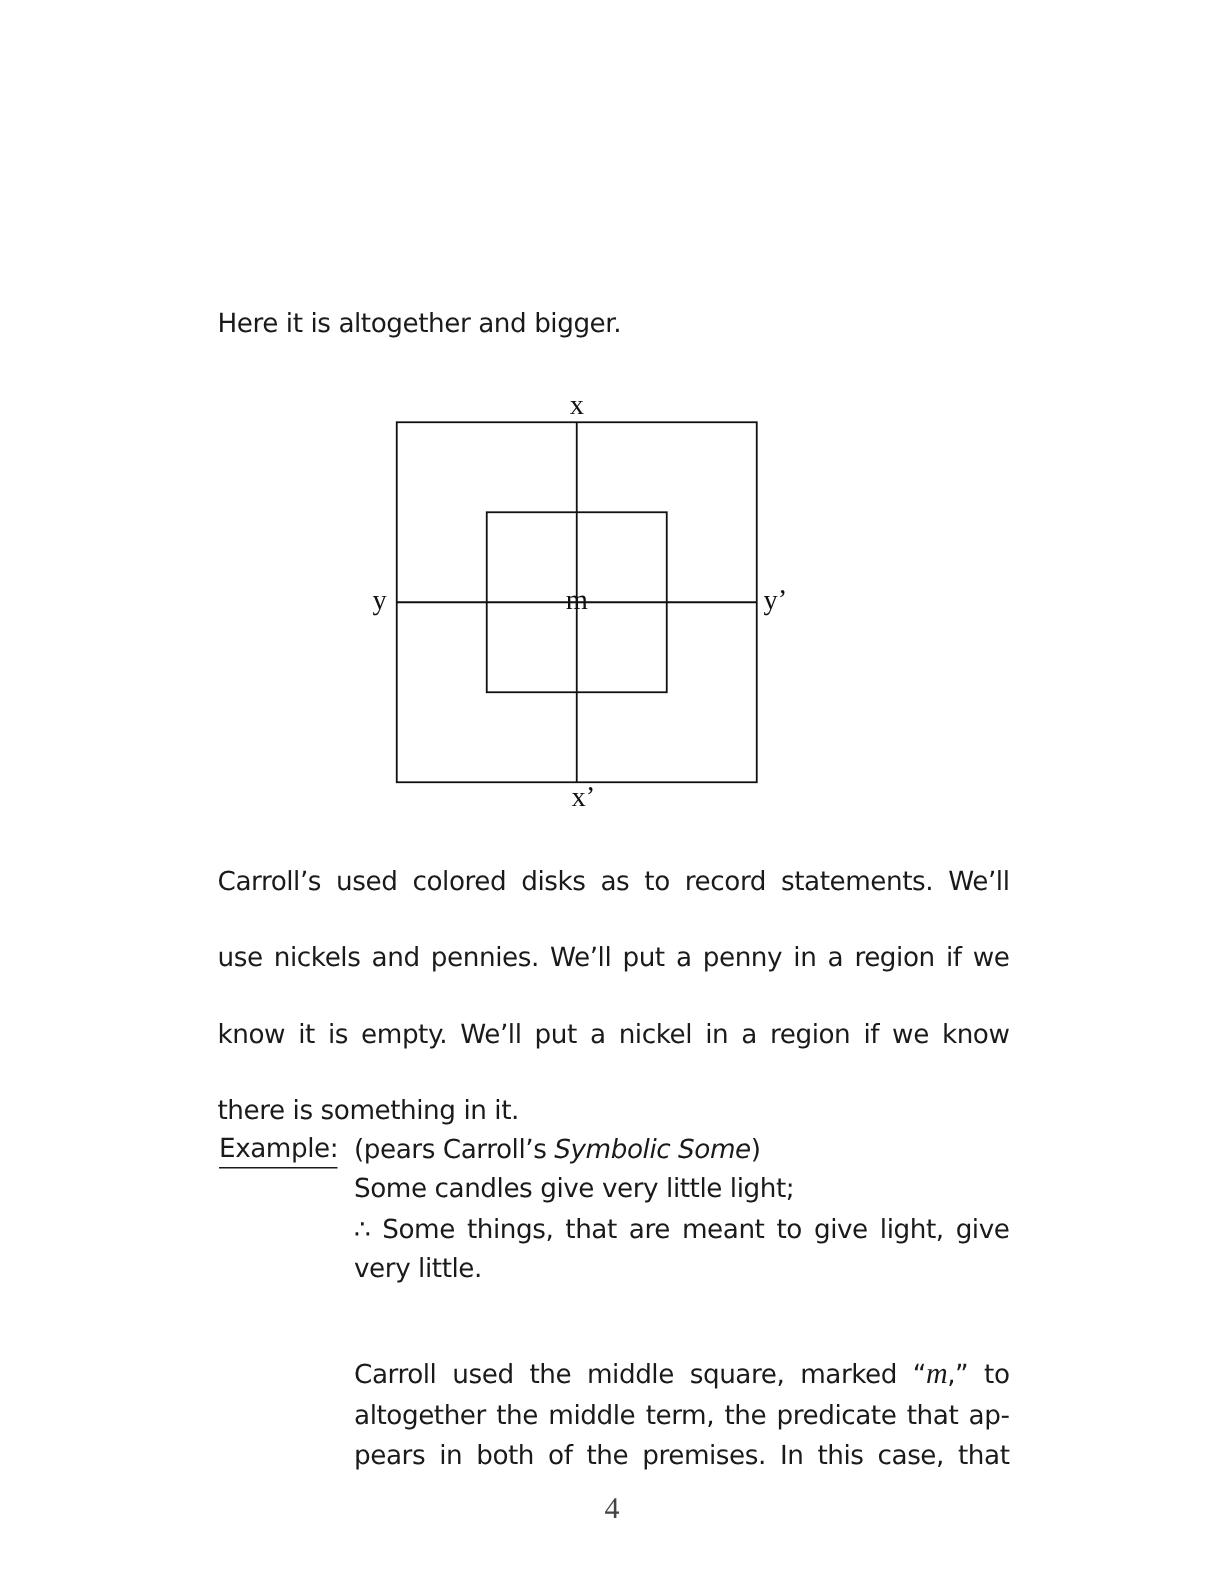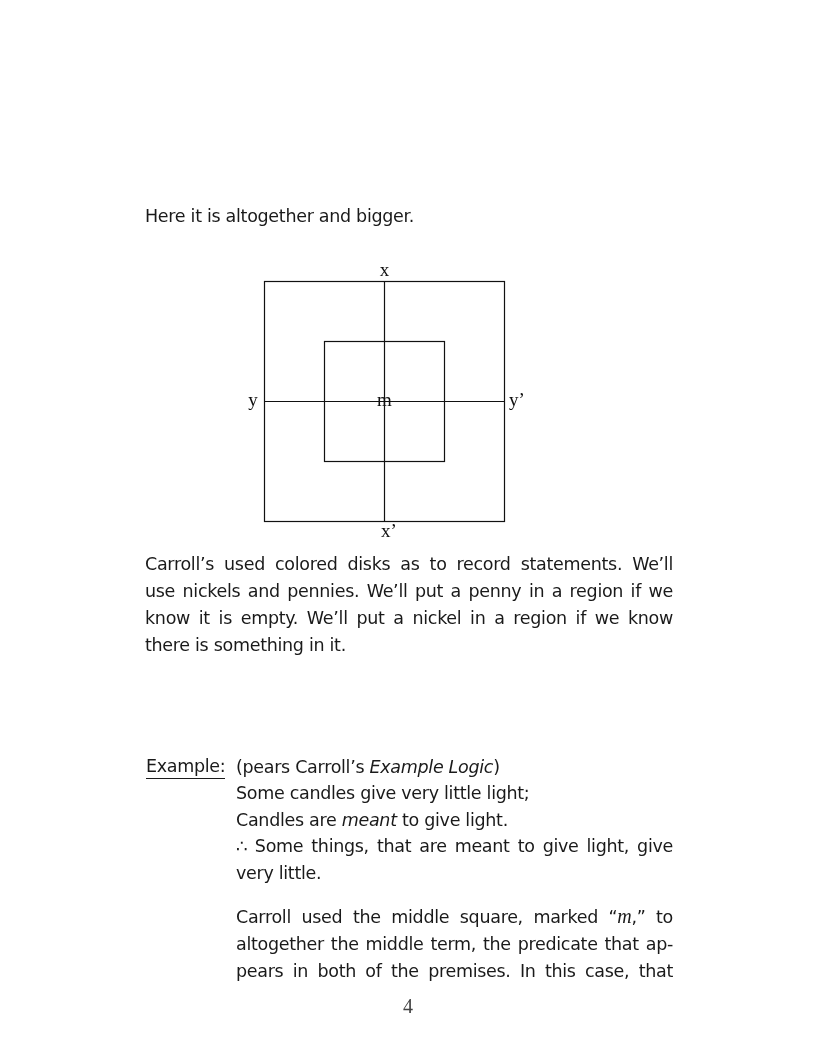--- a/index.html
+++ b/index.html
@@ -4,21 +4,21 @@
 <style>
   html, body { margin: 0; padding: 0; background: #ffffff; }
   body { width: 816px; height: 1056px; position: relative; overflow: hidden; color: #1a1a1a;
          font-family: "DejaVu Sans", sans-serif; }
   .sans { font-family: "DejaVu Sans", sans-serif; font-size: 17.5px; letter-spacing: -0.3px; }
   .serif { font-family: "Liberation Serif", "DejaVu Serif", serif; }
   .abs { position: absolute; }
   #intro { left: 145px; top: 206px; white-space: nowrap; }
   #diagram { left: 240px; top: 255px; width: 290px; height: 290px; }
   #para1 { left: 145px; top: 551px; width: 528px; line-height: 27px; text-align: justify; }
-  #para1 span.line { display: block; text-align: justify; text-align-last: justify; white-space: nowrap; }
+  #para1 span.line { display: block; text-align: justify; text-align-last: justify; white-space: nowrap; margin-top: 24px; }
   #para1 span.line.last { text-align-last: left; }
   #example-label { left: 146px; top: 754px; border-bottom: 1px solid #1a1a1a; line-height: 24px; padding-bottom: 0px; text-align: center; }
   #example-body { left: 236px; top: 754px; width: 437px; line-height: 26.4px; }
   #example-body .ln { display: block; white-space: nowrap; }
   #example-body .ln.just { text-align: justify; text-align-last: justify; }
   #para2 { left: 236px; top: 903px; width: 437px; line-height: 27px; }
   #para2 .ln { display: block; white-space: nowrap; text-align: justify; text-align-last: justify; }
   #page-number { left: 0; width: 816px; top: 995px; text-align: center; font-size: 20px; color: #444; }
   em, i { font-style: italic; }
   .mathm { font-family: "Liberation Serif", "DejaVu Serif", serif; font-style: italic; font-size: 20px; }
@@ -43,23 +43,22 @@
 <div id="para1" class="abs sans">
   <span class="line">Carroll’s used colored disks as to record statements. We’ll</span>
   <span class="line">use nickels and pennies. We’ll put a penny in a region if we</span>
   <span class="line">know it is empty. We’ll put a nickel in a region if we know</span>
   <span class="line last">there is something in it.</span>
 </div>
 
 <div id="example-label" class="abs sans">Example:</div>
 
 <div id="example-body" class="abs sans">
-  <span class="ln"><span>(pears Carroll’s </span><i>Example Logic</i><span>)</span></span>
+  <span class="ln"><span>(pears Carroll’s </span><i>Symbolic Some</i><span>)</span></span>
   <span class="ln">Some candles give very little light;</span>
-  <span class="ln"><span>Candles are </span><i>meant</i><span> to give light.</span></span>
   <span class="ln just"><span>∴</span><span> Some things, that are meant to give light, give</span></span>
   <span class="ln">very little.</span>
 </div>
 
 <div id="para2" class="abs sans">
   <span class="ln"><span>Carroll used the middle square, marked “</span><span class="mathm">m</span><span>,” to</span></span>
   <span class="ln">altogether the middle term, the predicate that ap-</span>
   <span class="ln">pears in both of the premises. In this case, that</span>
 </div>
 

